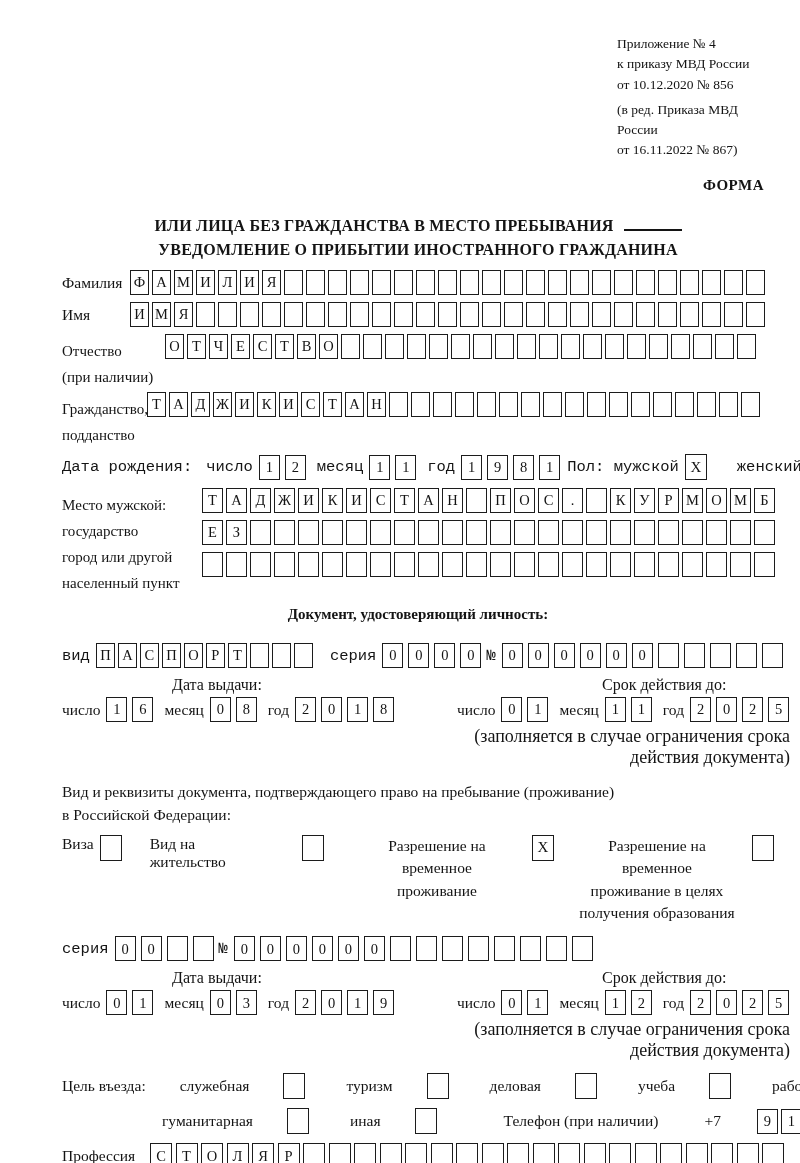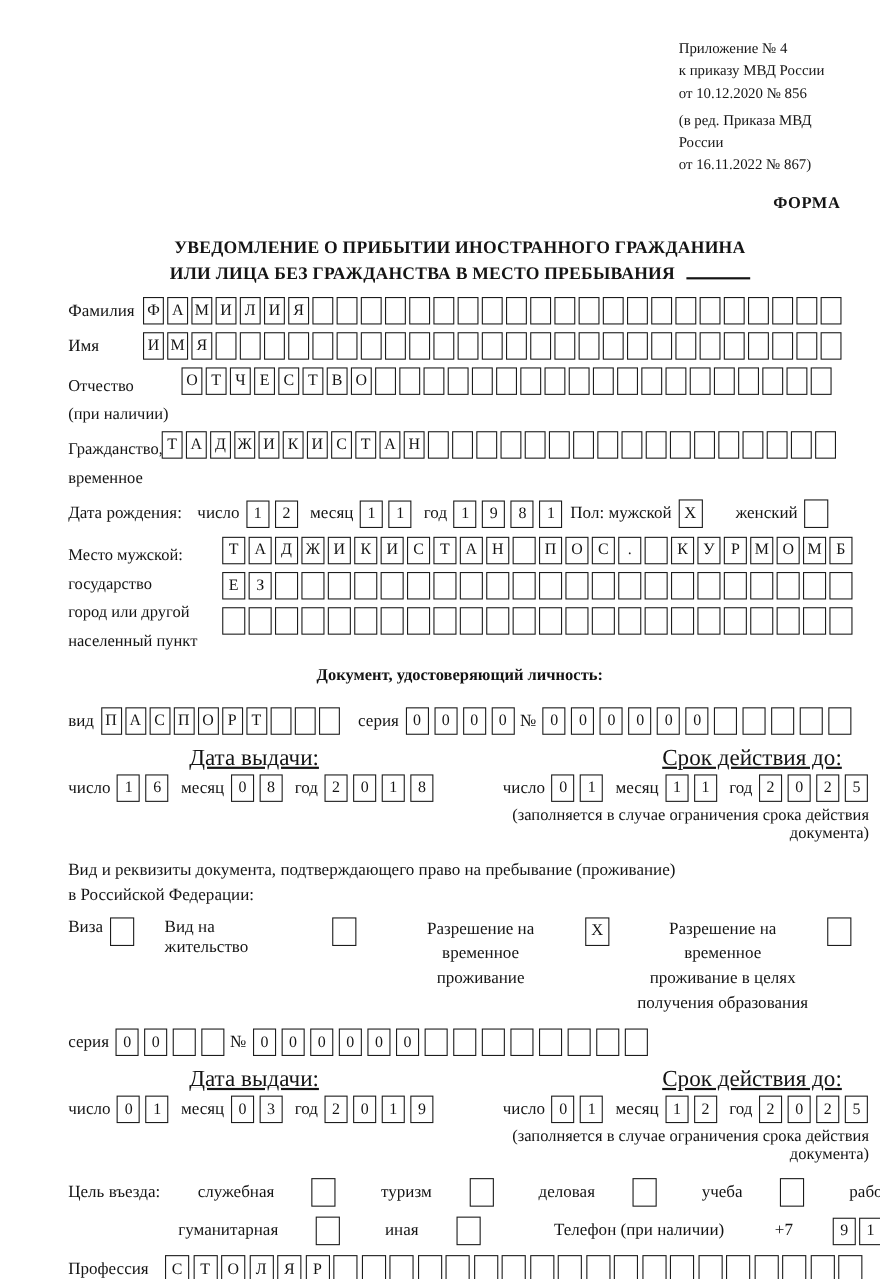--- a/index.html
+++ b/index.html
@@ -26,34 +26,34 @@
   .cells.dates .cell{width:21px;margin-right:5px;}
   .cb{box-sizing:border-box;display:inline-flex;align-items:center;justify-content:center;
       width:22px;height:26px;border:1.6px solid #1c1c1c;font-size:15px;background:#fff;flex:0 0 auto;}
 
   .frow{display:flex;align-items:flex-start;margin-top:7px;}
   .flabel{flex:0 0 auto;font-size:15.5px;padding-top:4px;}
   .w68{width:68px;} .w103{width:103px;} .w85{width:85px;} .w140{width:140px;} .w88{width:88px;}
   .stacklabel div{line-height:26px;font-size:15px;}
 
   .inline-row{display:flex;align-items:center;flex-wrap:nowrap;font-size:15.5px;margin-top:10px;}
-  .inline-row .lbl{margin:0 6px 0 0;white-space:nowrap;}
+  .inline-row .lbl{margin:0 6px 0 0;white-space:nowrap;font-family:Liberation Mono, monospace;}
   .dgroup{display:inline-flex;align-items:center;}
   .dgroup .lbl{margin:0 6px;}
 
   .multirow-cells .cells{display:flex;margin-bottom:7px;}
 
   .doc-heading{text-align:center;font-weight:bold;font-size:15px;margin-top:10px;}
 
   .dpair{display:flex;margin-top:8px;}
   .dcol-l{flex:0 0 395px;}
   .dcol-r{flex:1 1 auto;}
-  .dhead{font-size:21px;margin-bottom:3px;text-decoration:underline;}
+  .dhead{font-size:16px;margin-bottom:3px;}
   .dhead.hl{padding-left:110px;} .dhead.hr{padding-left:145px;}
-  .note{font-size:15px;margin-top:4px;text-align:right;padding-right:4px;}
+  .note{font-size:18px;margin-top:4px;text-align:right;padding-right:4px;}
 
   .plain{font-size:15.5px;margin-top:12px;line-height:1.5;}
 
   .visa-row{display:flex;align-items:flex-start;margin-top:8px;font-size:15.5px;}
   .visa-row .opt{display:flex;align-items:flex-start;}
   .visa-row .opt .cb{margin-left:10px;margin-top:0;}
   .centerlines{text-align:center;line-height:1.45;}
   .gap18{width:18px;flex:0 0 auto;} .gap28{width:28px;flex:0 0 auto;}
 
   .purpose-row{display:flex;align-items:center;font-size:15.5px;margin-top:12px;flex-wrap:nowrap;gap:28px;}
@@ -75,22 +75,22 @@
     <div>от 10.12.2020 № 856</div>
     <div class="edition">
       <div>(в ред. Приказа МВД России</div>
       <div>от 16.11.2022 № 867)</div>
     </div>
   </div>
 
   <div class="forma">ФОРМА</div>
 
   <div class="title">
+    <div><span>ИЛИ ЛИЦА БЕЗ ГРАЖДАНСТВА В МЕСТО ПРЕБЫВАНИЯ</span><span class="blank"></span></div>
     <div>УВЕДОМЛЕНИЕ О ПРИБЫТИИ ИНОСТРАННОГО ГРАЖДАНИНА</div>
-    <div><span>ИЛИ ЛИЦА БЕЗ ГРАЖДАНСТВА В МЕСТО ПРЕБЫВАНИЯ</span><span class="blank"></span></div>
   </div>
 
 
   <div class="frow">
     <div class="flabel w68">Фамилия</div>
     <div class="cells">
         <span class="cell">Ф</span>
         <span class="cell">А</span>
         <span class="cell">М</span>
         <span class="cell">И</span>
@@ -189,21 +189,21 @@
         <span class="cell"></span>
         <span class="cell"></span>
         <span class="cell"></span>
         <span class="cell"></span>
       </div>
   </div>
 
   <div class="frow" style="margin-top:2px;">
     <div class="flabel w85 stacklabel">
       <div>Гражданство,</div>
-      <div>временное</div>
+      <div>подданство</div>
     </div>
     <div class="cells">
         <span class="cell">Т</span>
         <span class="cell">А</span>
         <span class="cell">Д</span>
         <span class="cell">Ж</span>
         <span class="cell">И</span>
         <span class="cell">К</span>
         <span class="cell">И</span>
         <span class="cell">С</span>

